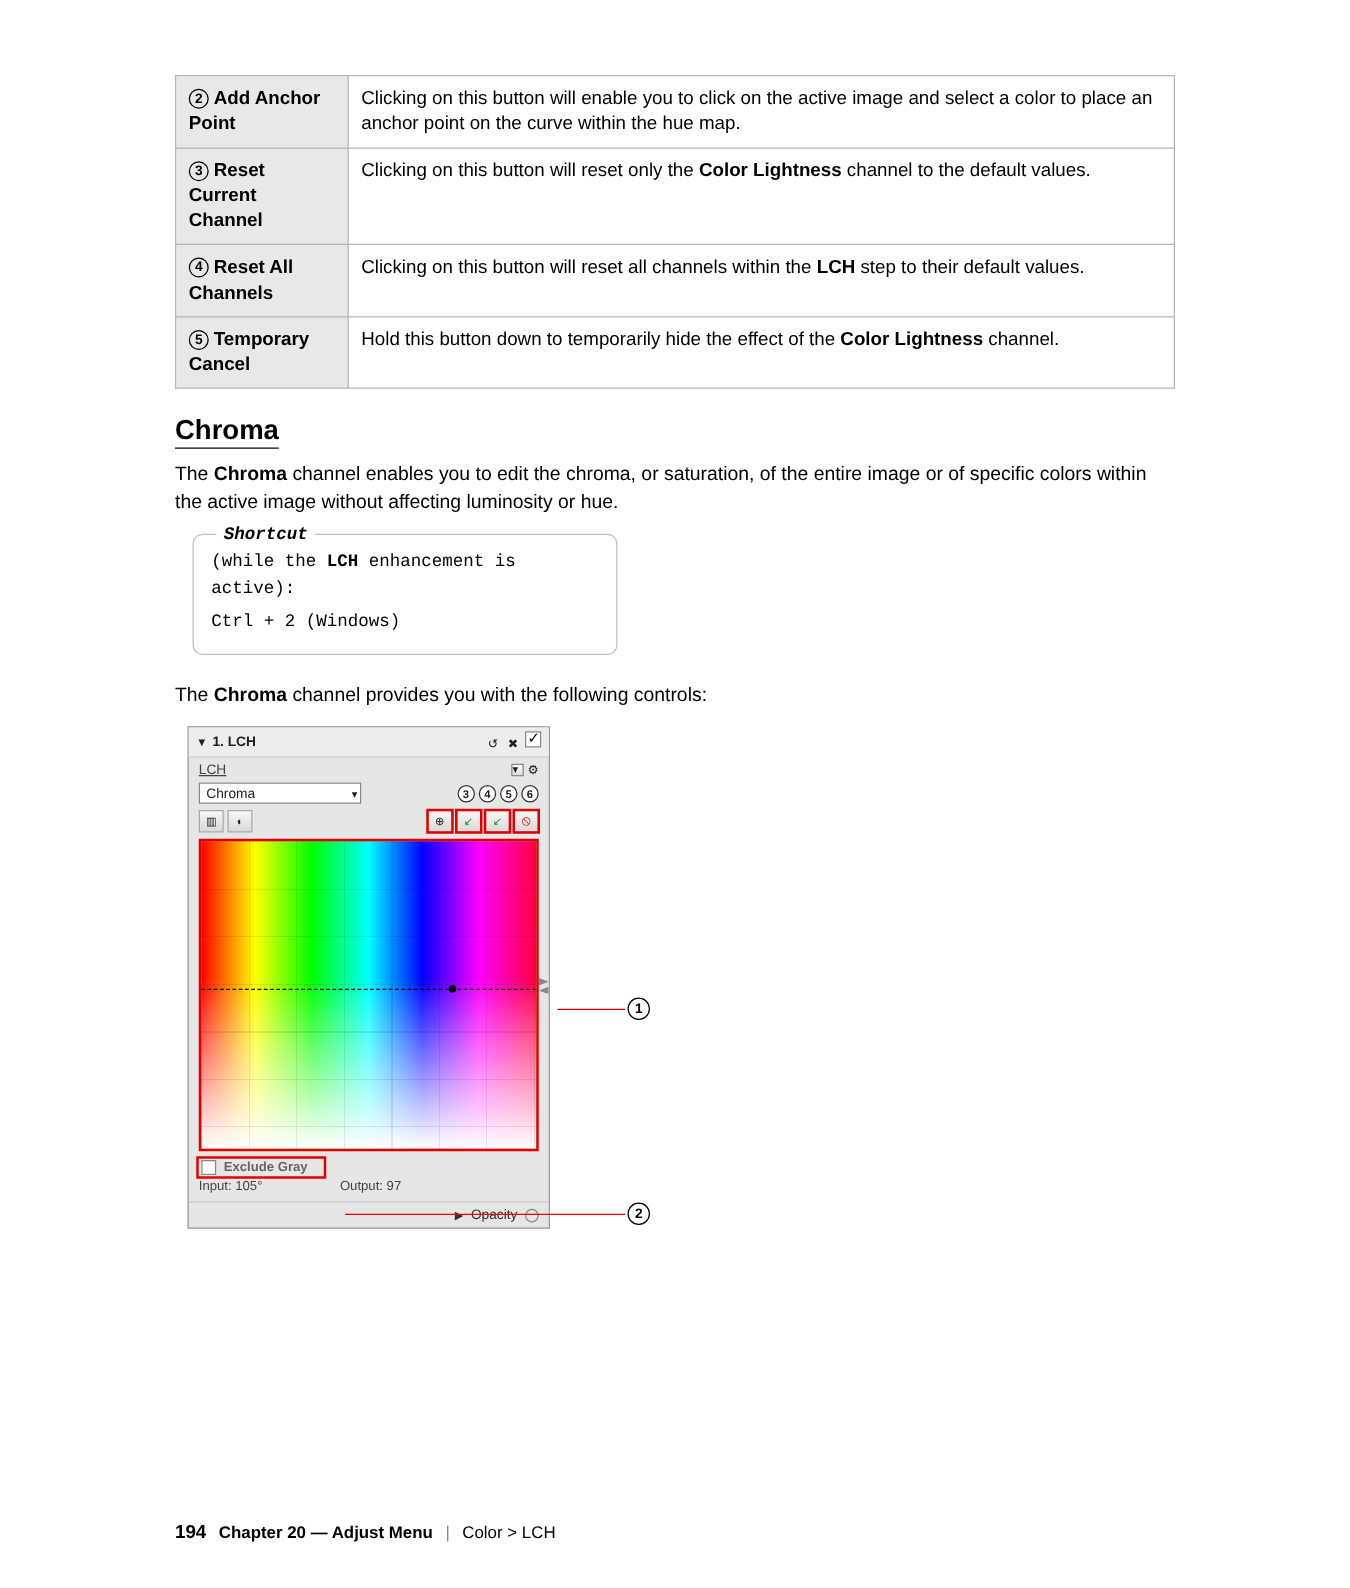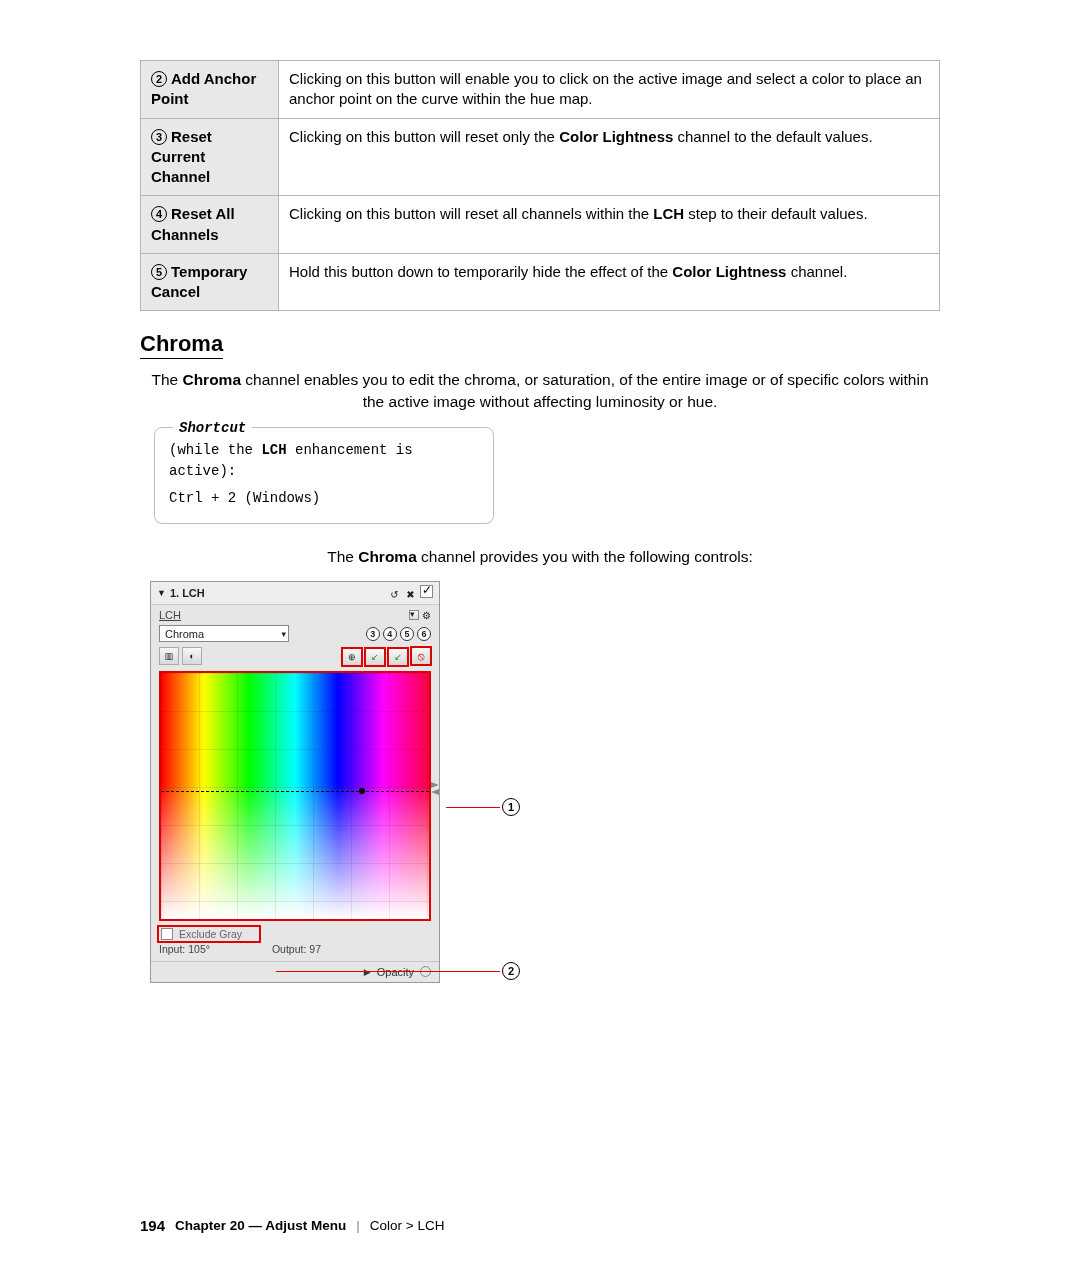--- a/index.html
+++ b/index.html
@@ -48,21 +48,20 @@
     font-weight: bold;
     border-bottom: 1.5px solid #000;
     display: inline-block;
     margin-bottom: 10px;
     padding-bottom: 1px;
   }
   p.body {
     font-size: 15.5px;
     line-height: 1.4;
     margin-bottom: 14px;
-    text-align: center;
   }
   .shortcut-box {
     border: 1px solid #bfbfbf;
     border-radius: 8px;
     padding: 12px 14px 14px 14px;
     width: 340px;
     position: relative;
     margin: 12px 0 22px 14px;
     font-size: 14px;
     line-height: 1.5;
@@ -316,21 +315,21 @@
     <div class="chroma-map">
       <div class="curve-line"></div>
       <div class="curve-pt"></div>
       <div class="side-handles">
         <div class="h"></div>
           <div class="h" style="transform:scaleX(-1)"></div>
       </div>
     </div>
     <div class="exclude-row">
       <span class="cb"></span>
-      <span style="font-size:10.5px;color:#666;">Exclude Gray</span>
+      <span style="font-size:10.5px;color:#666;font-weight:bold;">Exclude Gray</span>
     </div>
     <div class="io-row">
       <span style="width:110px;"><span>Input:</span> <span>105°</span></span>
       <span><span>Output:</span> <span>97</span></span>
     </div>
     <div class="opacity-row">
       <span style="font-size:9px;">▶</span>
       <span>Opacity</span>
       <span style="width:11px;height:11px;border:1px solid #888;border-radius:50%;display:inline-block;"></span>
     </div>

